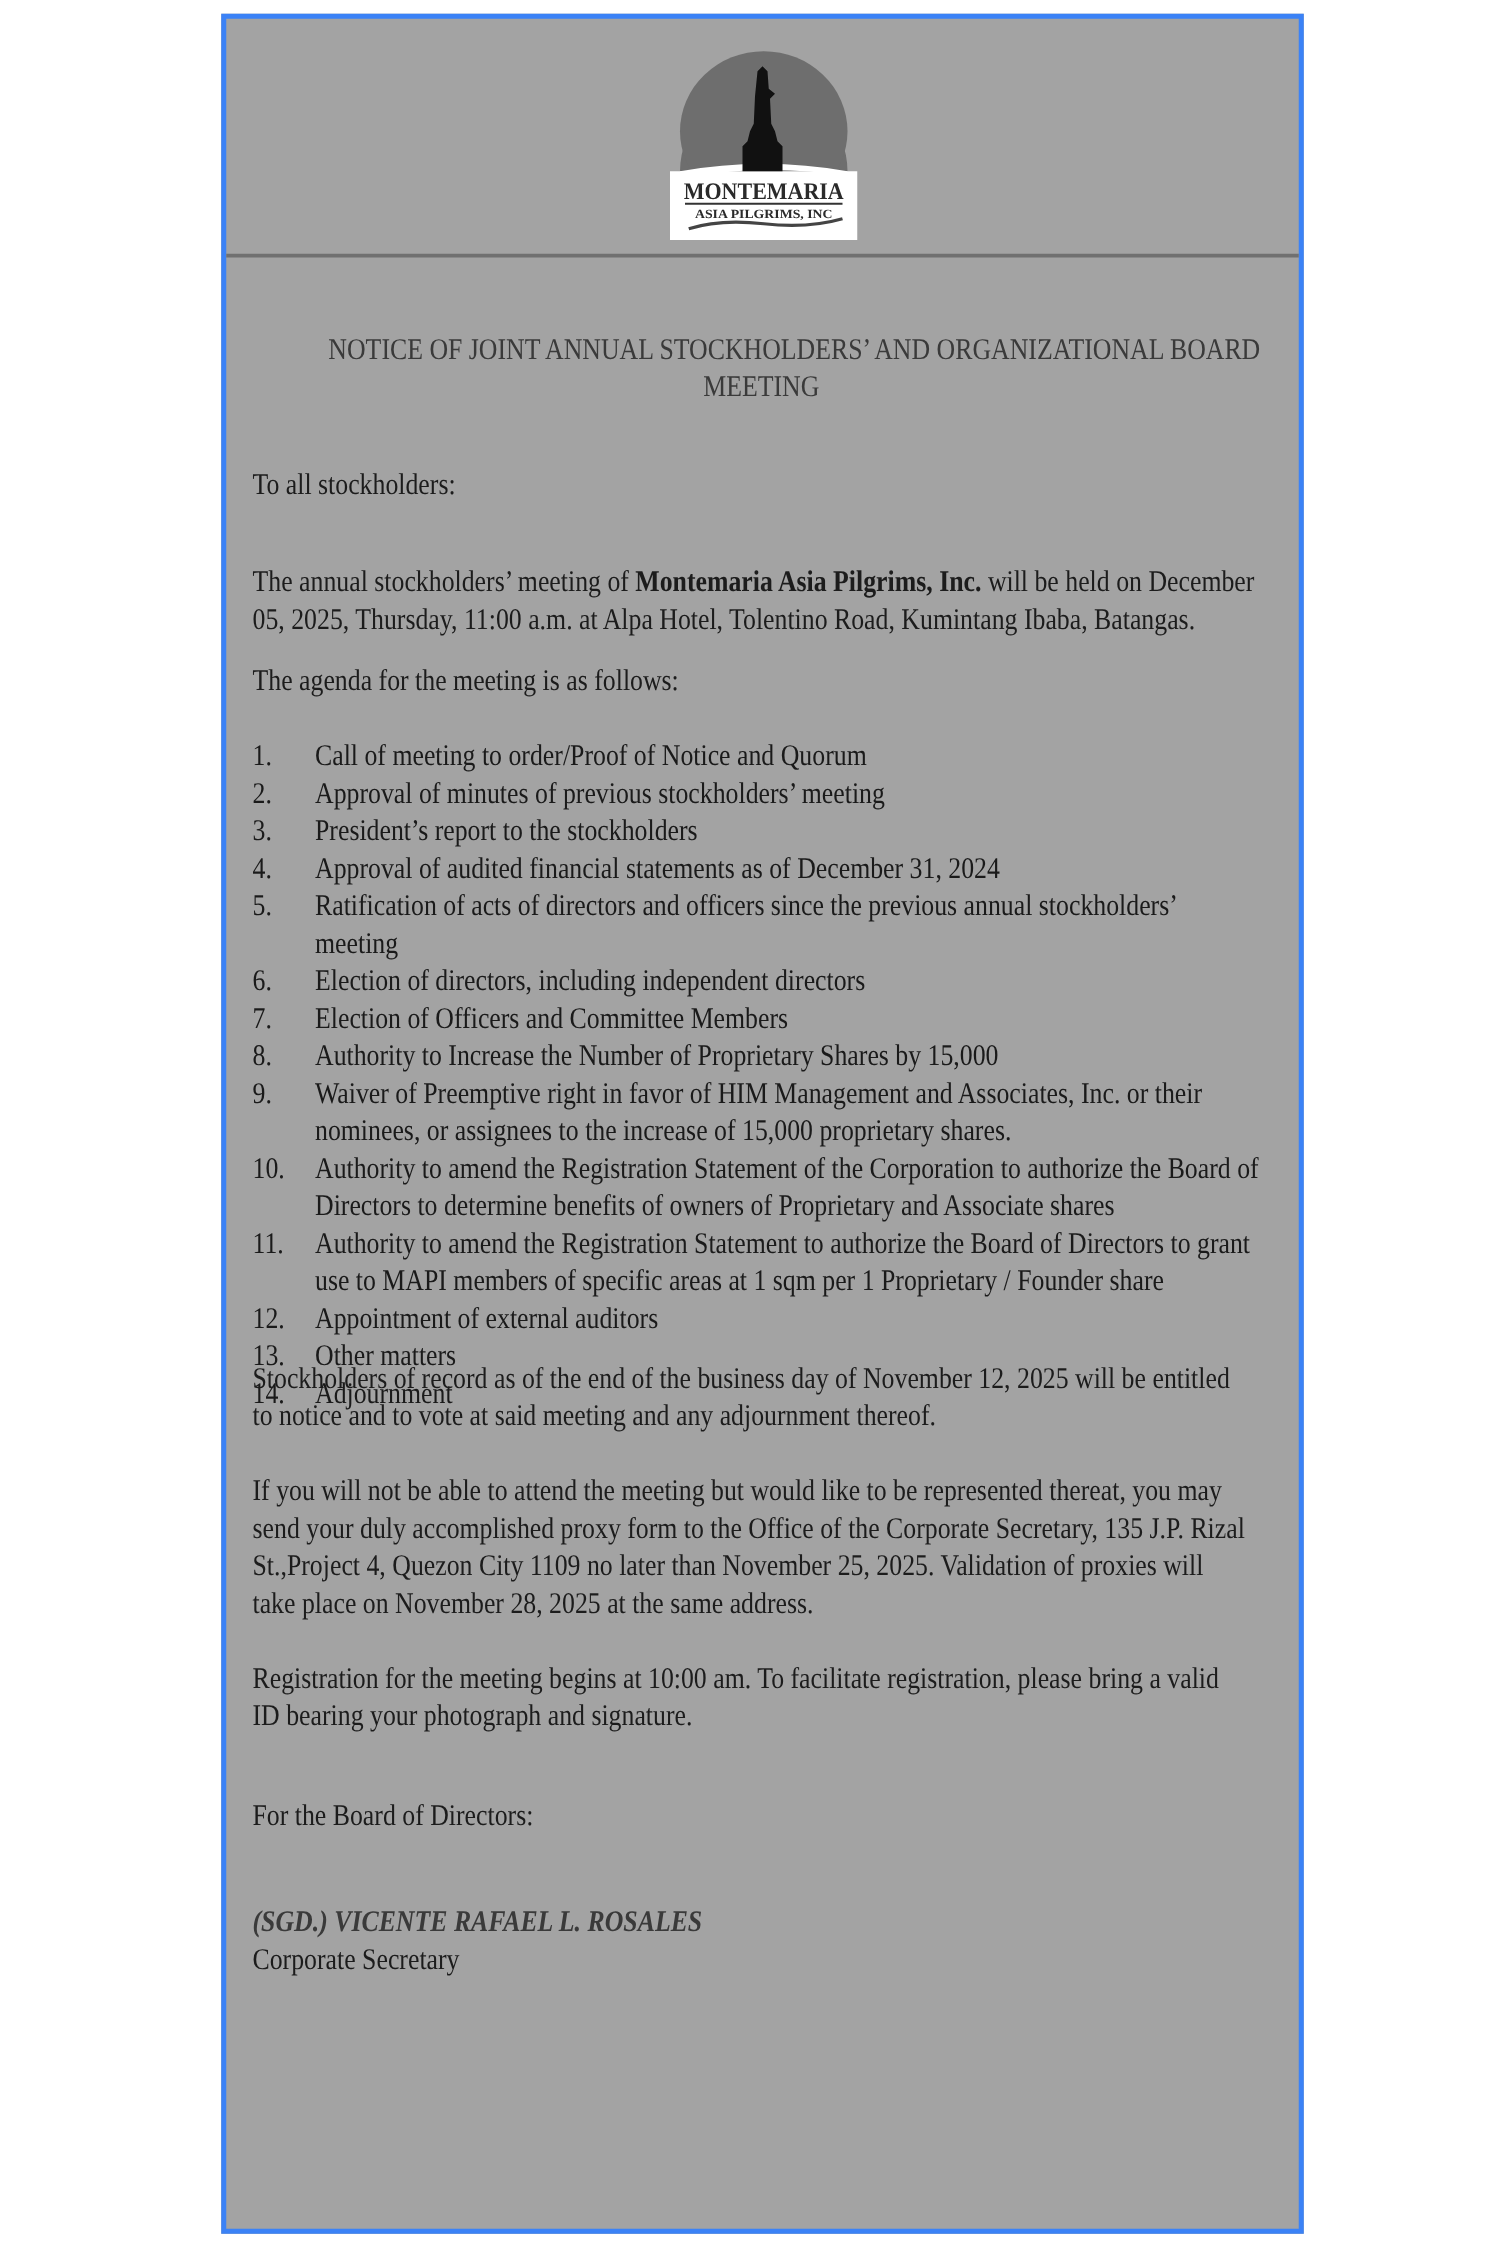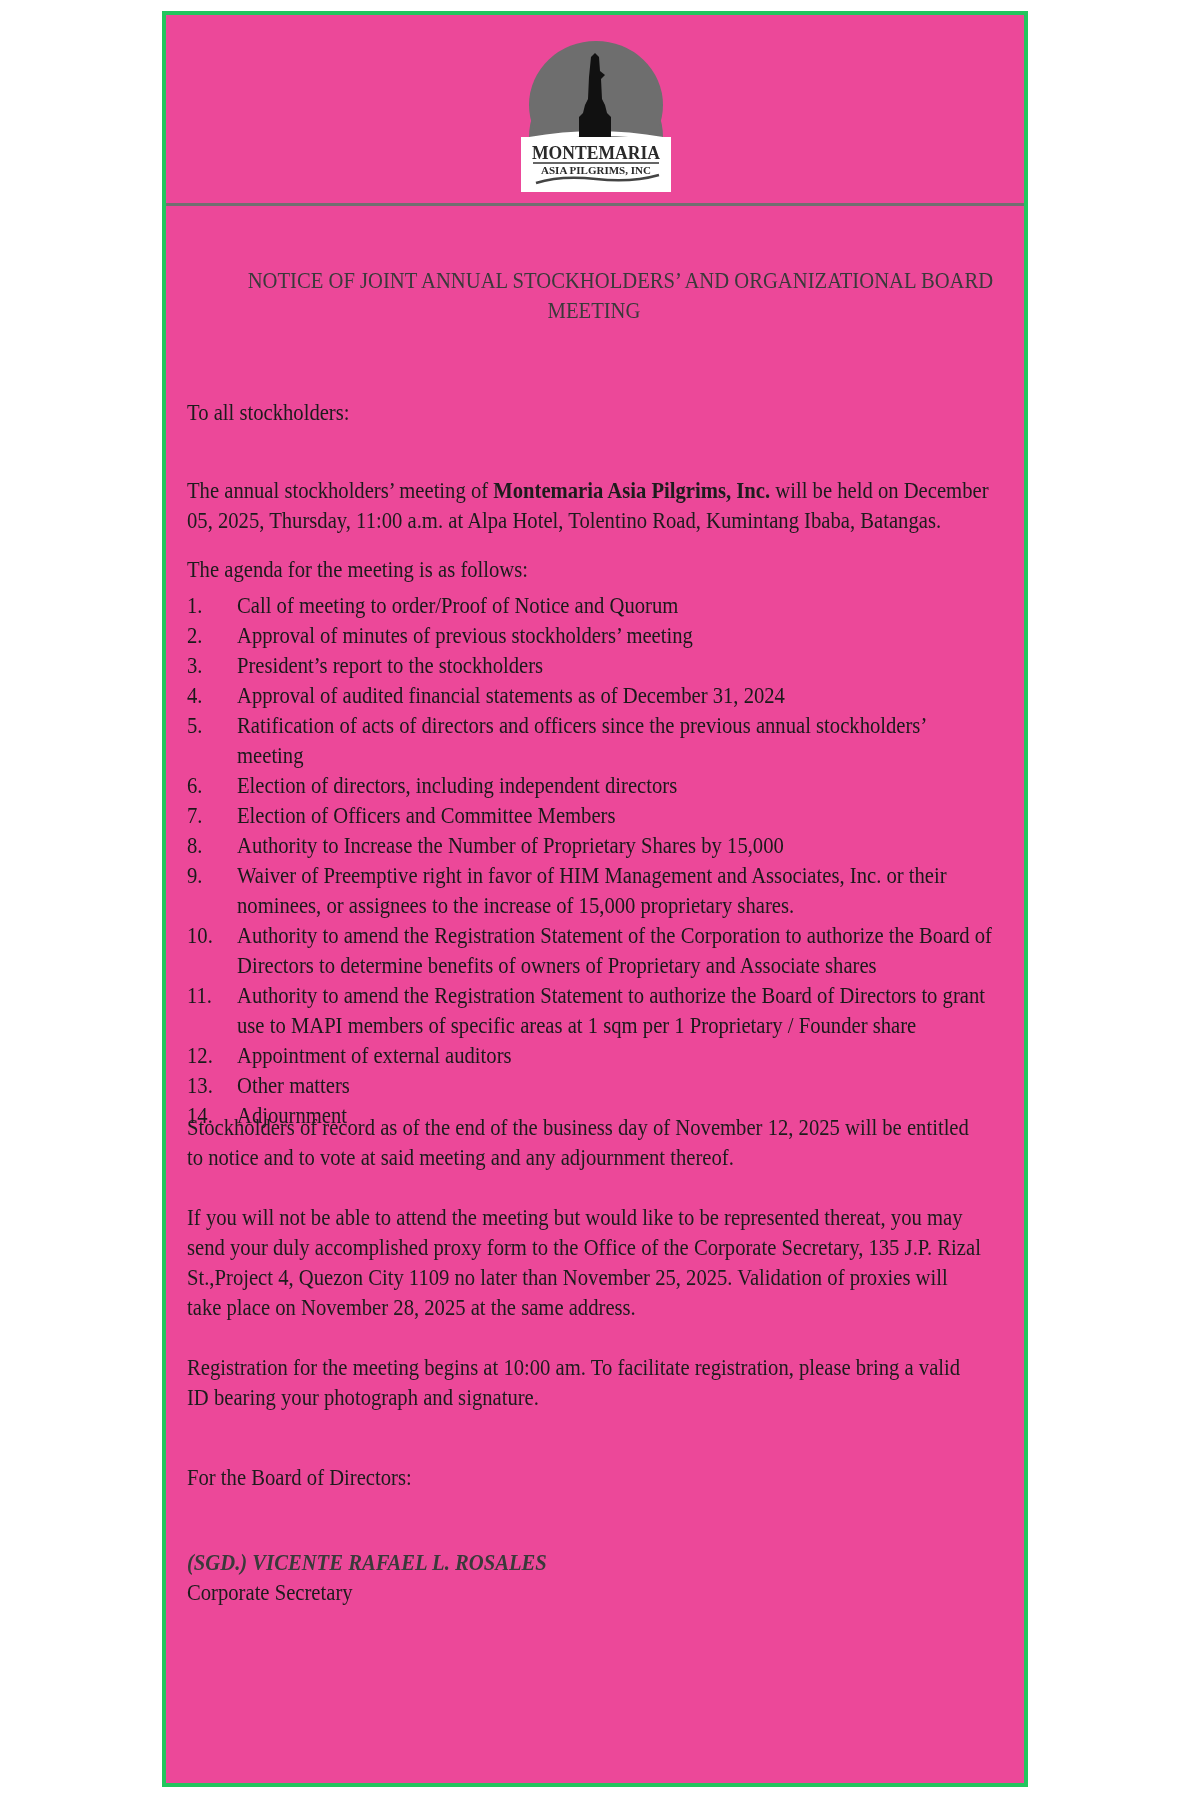--- a/index.html
+++ b/index.html
@@ -1,25 +1,25 @@
 <!DOCTYPE html>
 <html><head>
 <meta charset="utf-8">
 <style>
   html, body { margin:0; padding:0; background:#ffffff; }
   body { width:1200px; height:1797px; position:relative; overflow:hidden;
          font-family:"Liberation Serif", serif; color:#1a1a1a; }
-  .frame { position:absolute; left:162px; top:11px; width:858px; height:1768px;
-           border:4px solid #22c55e; background:#ec4899; }
+  .frame { position:absolute; left:177px; top:11px; width:858px; height:1768px;
+           border:4px solid #3b82f6; background:#a3a3a3; }
   .header { position:absolute; left:0; top:0; width:858px; height:188px; }
   .divider { position:absolute; left:0; top:188px; width:858px; height:3px; background:#707070; }
   .logo { position:absolute; left:355px; top:22px; width:150px; height:155px; }
   .content { position:absolute; left:21px; top:0; width:814px; }
   .narrow { display:inline-block; transform:scaleX(0.86); transform-origin:left top; white-space:nowrap; }
-  .line { position:absolute; left:0; font-size:24px; line-height:30px; white-space:nowrap; color:#1c1c1c;margin-top:24px; }
+  .line { position:absolute; left:0; font-size:24px; line-height:30px; white-space:nowrap; color:#1c1c1c; }
   .title { position:absolute; left:0; width:814px; text-align:center; font-size:24px; font-weight:normal; color:#3a3a3a; line-height:30px; }
   .title .narrow { transform-origin:center top; }
   .num { position:absolute; left:0; font-size:24px; line-height:30px; }
   .item { position:absolute; left:34px; font-size:24px; line-height:30px; white-space:nowrap;margin-left:16px; }
   b { font-weight:bold; }
   .sig { font-style:italic; font-weight:bold; color:#3a3a3a; }
 </style>
 </head>
 <body>
 

